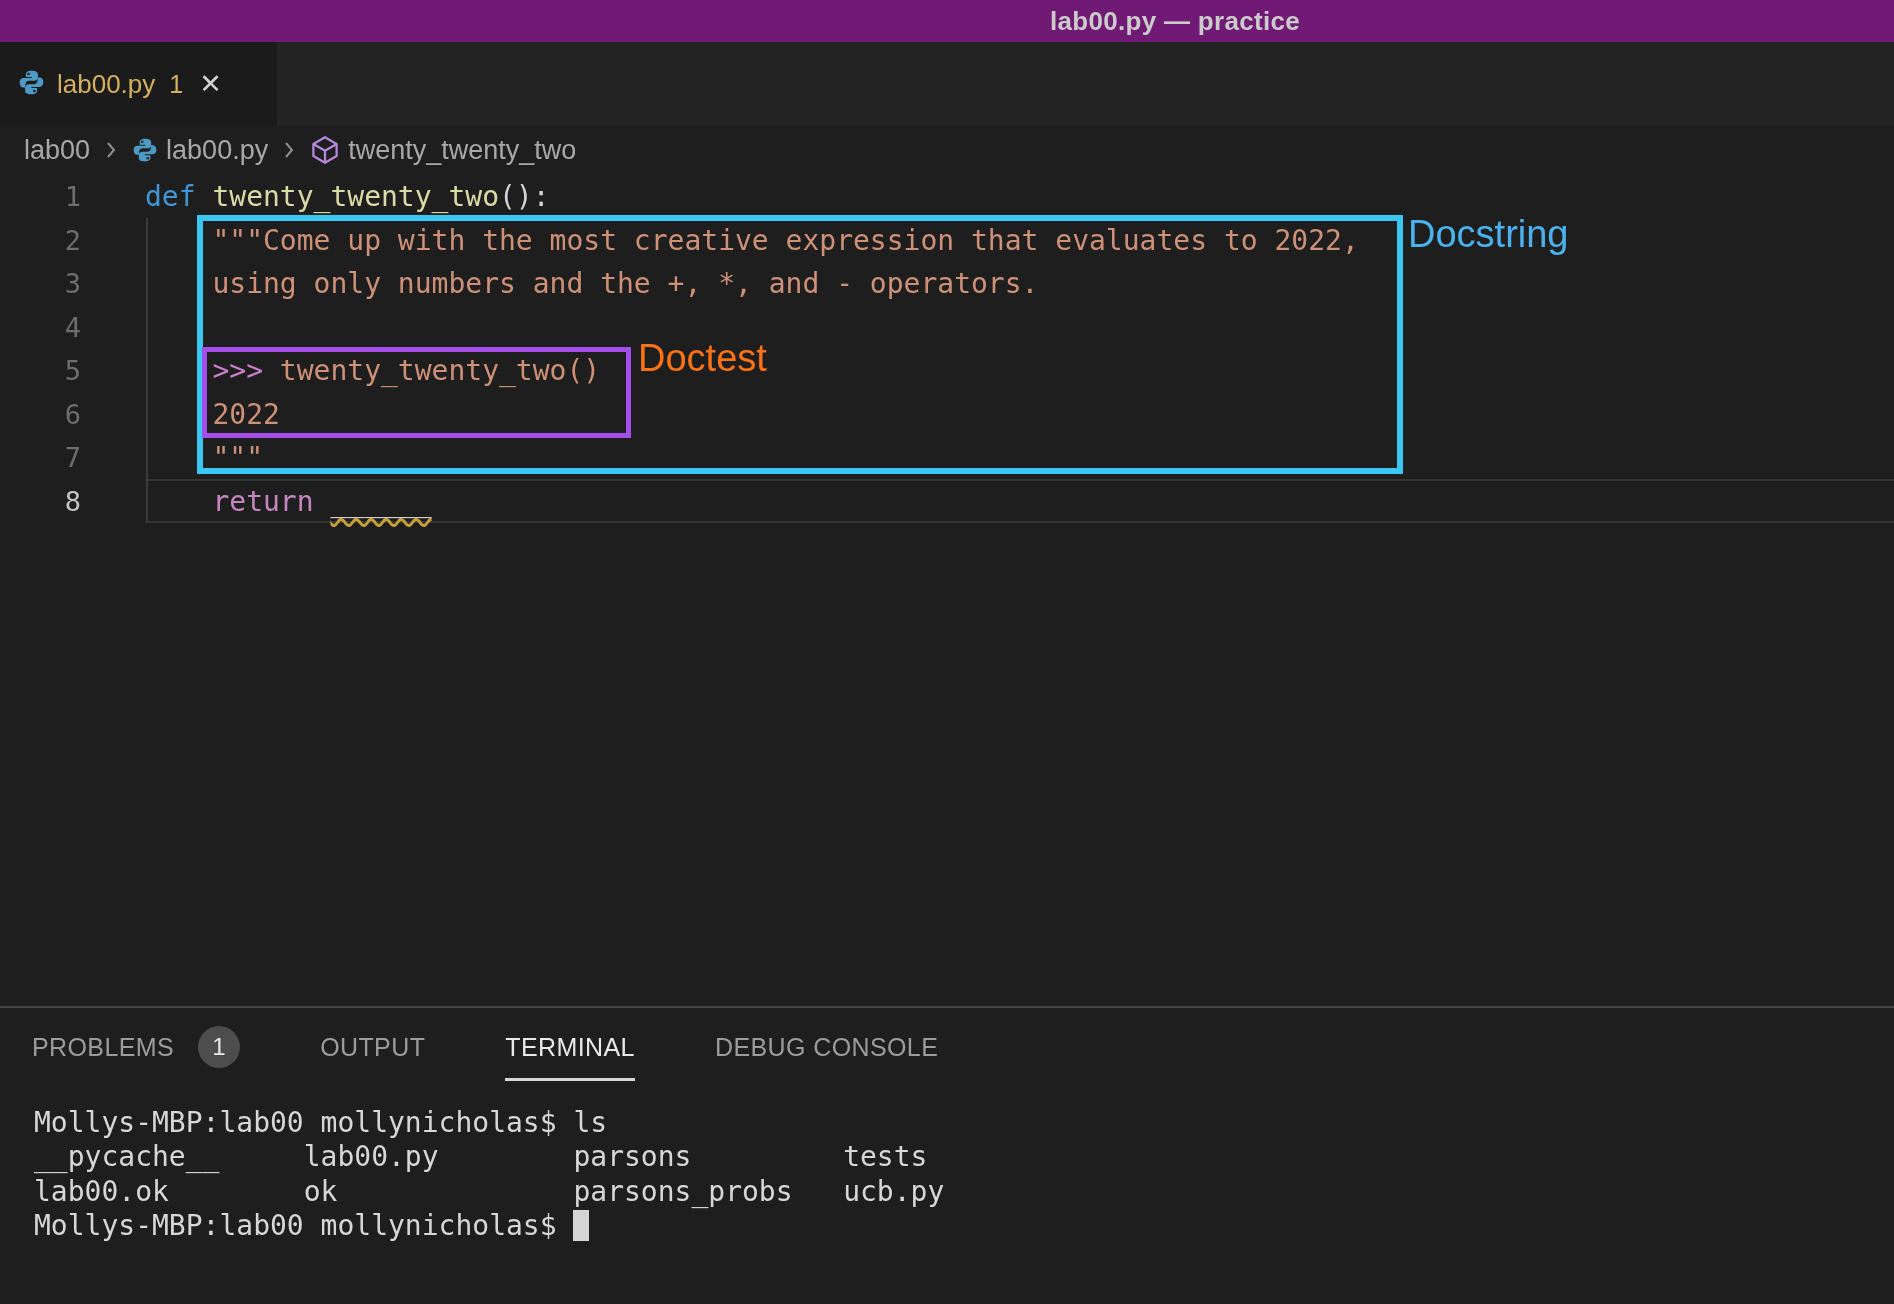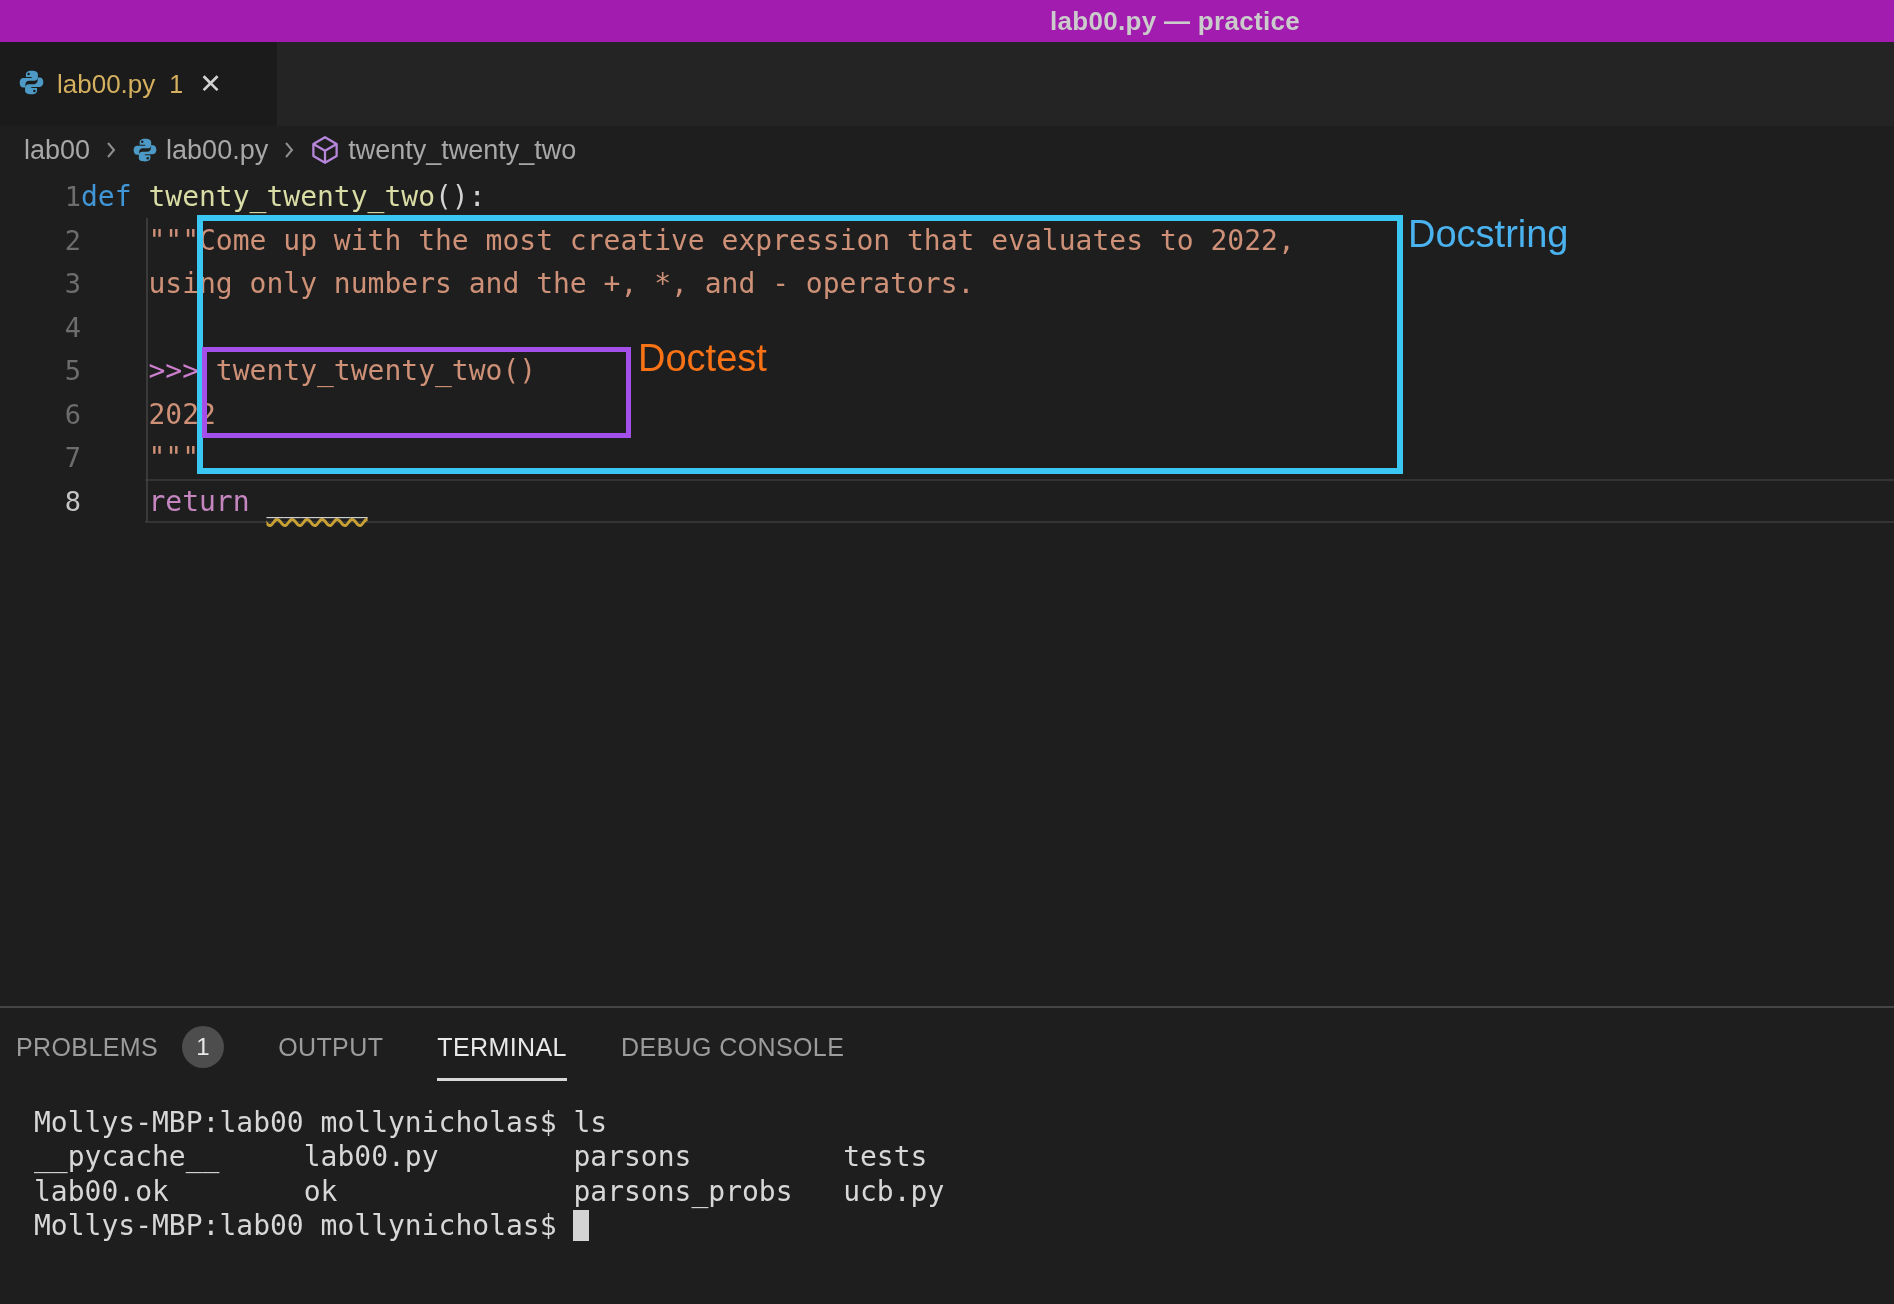--- a/index.html
+++ b/index.html
@@ -1,20 +1,20 @@
 <!DOCTYPE html>
 <html><head>
 <meta charset="utf-8">
 <style>
   * { margin:0; padding:0; box-sizing:border-box; }
   html,body { width:1894px; height:1304px; background:#1e1e1e; overflow:hidden;
               font-family:"Liberation Sans", sans-serif; }
 
   
-  #titlebar { position:absolute; left:0; top:0; width:1894px; height:50px; background:#a21caf; }
+  #titlebar { position:absolute; left:0; top:0; width:1894px; height:50px; background:#701a75; }
   #window-title { position:absolute; left:1050px; top:0; height:42px; line-height:42px;
                   font-size:26px; font-weight:600; color:#cbcbcb; letter-spacing:.3px; }
 
   
   #tabstrip { position:absolute; left:0; top:42px; width:1894px; height:84px; background:#242424; }
   #tab-active { position:absolute; left:0; top:0; width:277px; height:84px; background:#1b1b1b;
                 display:flex; align-items:center; padding-left:18px; }
   #tab-label { font-size:26px; color:#d5b05f; margin-left:12px; }
   #tab-dirty { font-size:25px; color:#d5b05f; margin-left:14px; }
   #tab-close { font-size:27px; color:#d2d2d2; margin-left:16px; line-height:1; }
@@ -25,21 +25,21 @@
   #breadcrumb .crumb { white-space:pre; }
   #breadcrumb .chev { margin:0 10px; display:flex; align-items:center; }
   #breadcrumb .ic { margin-right:8px; display:flex; align-items:center; }
 
   
   #editor { position:absolute; left:0; top:175px; width:1894px; }
   .row { display:flex; height:43.5px; align-items:center; }
   .ln { width:81px; text-align:right; font-family:"DejaVu Sans Mono","Liberation Mono",monospace;
         font-size:27px; color:#6d6d6d; flex:0 0 81px; }
   .ln.active { color:#c5c5c5; }
-  .code { font-family:"DejaVu Sans Mono","Liberation Mono",monospace;
+  .code { margin-left:64px; font-family:"DejaVu Sans Mono","Liberation Mono",monospace;
           font-size:28px; white-space:pre; }
   .tok { white-space:pre; }
   .kw   { color:#4096d6; }
   .fn   { color:#d9dca4; }
   .plain{ color:#d4d4d4; }
   .str  { color:#ce9178; }
   .dpr  { color:#cc7fce; }
   .ret  { color:#c586c0; }
   .blank{ color:#d4d4d4; text-decoration:underline wavy #c8a033; text-decoration-thickness:3px;
           text-underline-offset:7px; }
@@ -52,21 +52,21 @@
   #docstring-box { position:absolute; left:197px; top:215px; width:1206px; height:259px;
                    border:6px solid #3bc7f3; }
   #doctest-box   { position:absolute; left:202px; top:347px; width:429px; height:91px;
                    border:5px solid #a44fe9; }
   #docstring-label { position:absolute; left:1408px; top:213px; font-size:38px; color:#4ab2ee; }
   #doctest-label   { position:absolute; left:638px;  top:337px; font-size:38px; color:#f97316; }
 
   
   #panel-sep { position:absolute; left:0; top:1006px; width:1894px; height:2px; background:#454545; }
   #panel-tabs { position:absolute; left:0; top:1008px; width:1894px; height:78px;
-                display:flex; align-items:center; padding-left:16px; gap:54px; }
+                display:flex; align-items:center; padding-left:32px; gap:80px; }
   .ptab { position:relative; height:78px; display:flex; align-items:center;
           font-size:25px; letter-spacing:.4px; color:#9c9c9c; }
   .ptab.active { color:#e9e9e9;text-align:center; }
   .ptab.active .underline { position:absolute; left:0; right:0; bottom:5px; height:3px; background:#d8d8d8; }
   .badge { margin-left:24px; width:42px; height:42px; border-radius:50%; background:#4d4d4d;
            color:#e8e8e8; font-size:24px; display:flex; align-items:center; justify-content:center; }
 
   
   #terminal { position:absolute; left:34px; top:1106px;
               font-family:"DejaVu Sans Mono","Liberation Mono",monospace;

